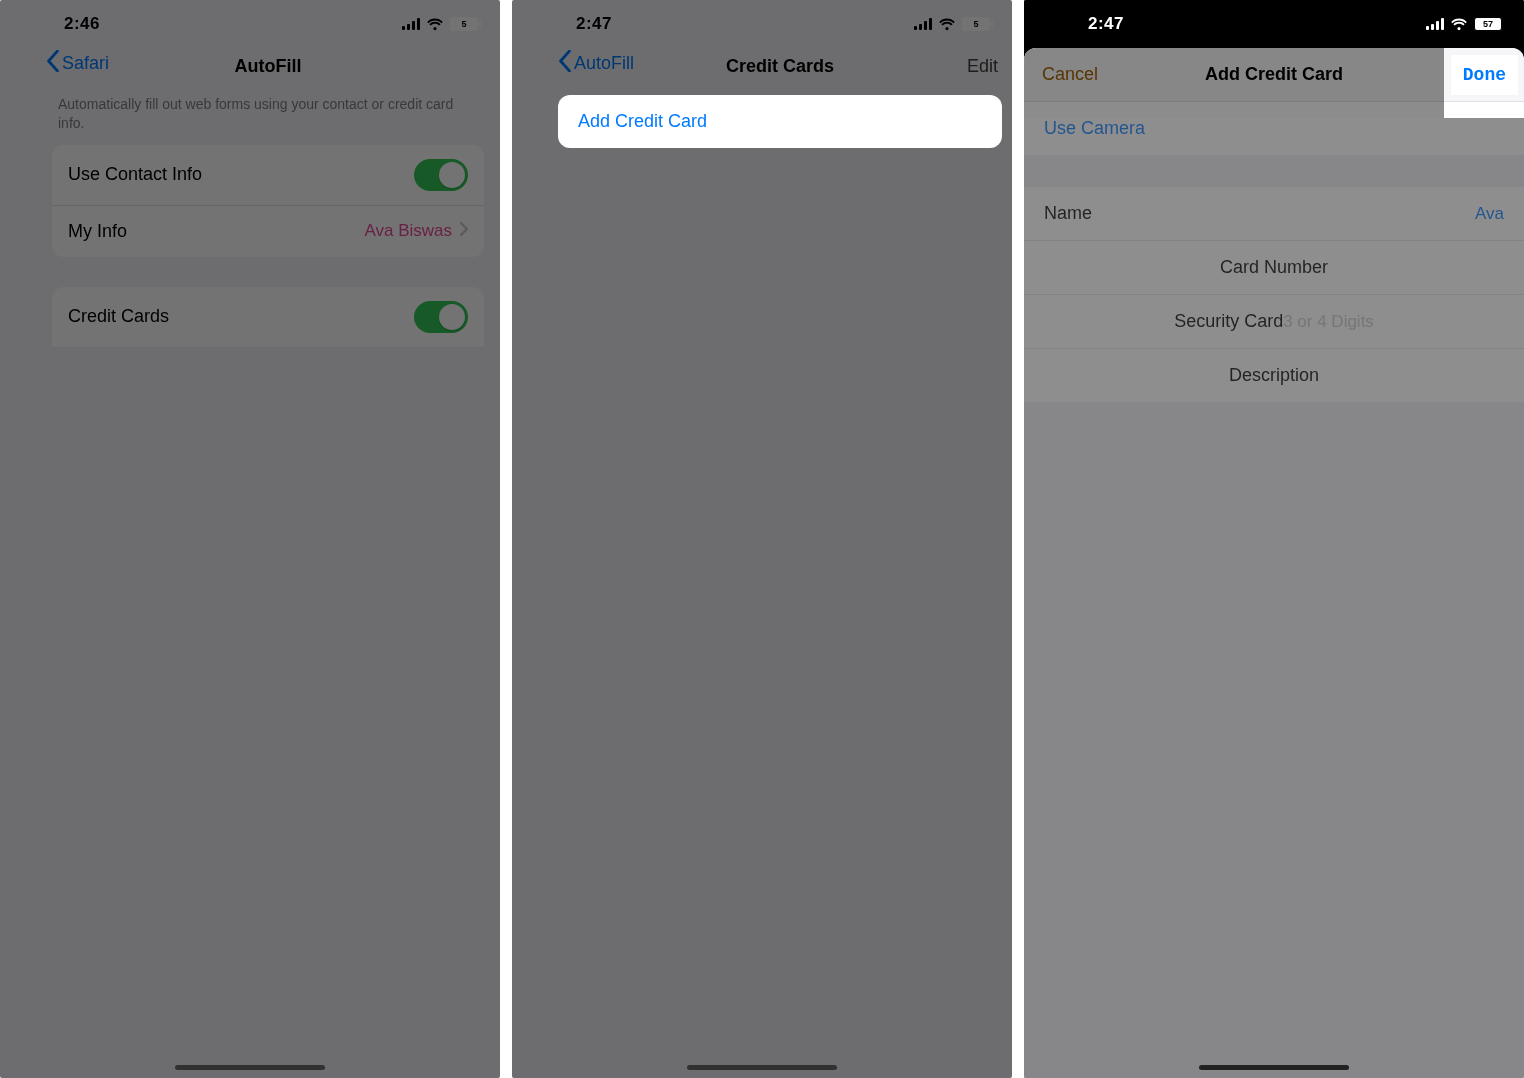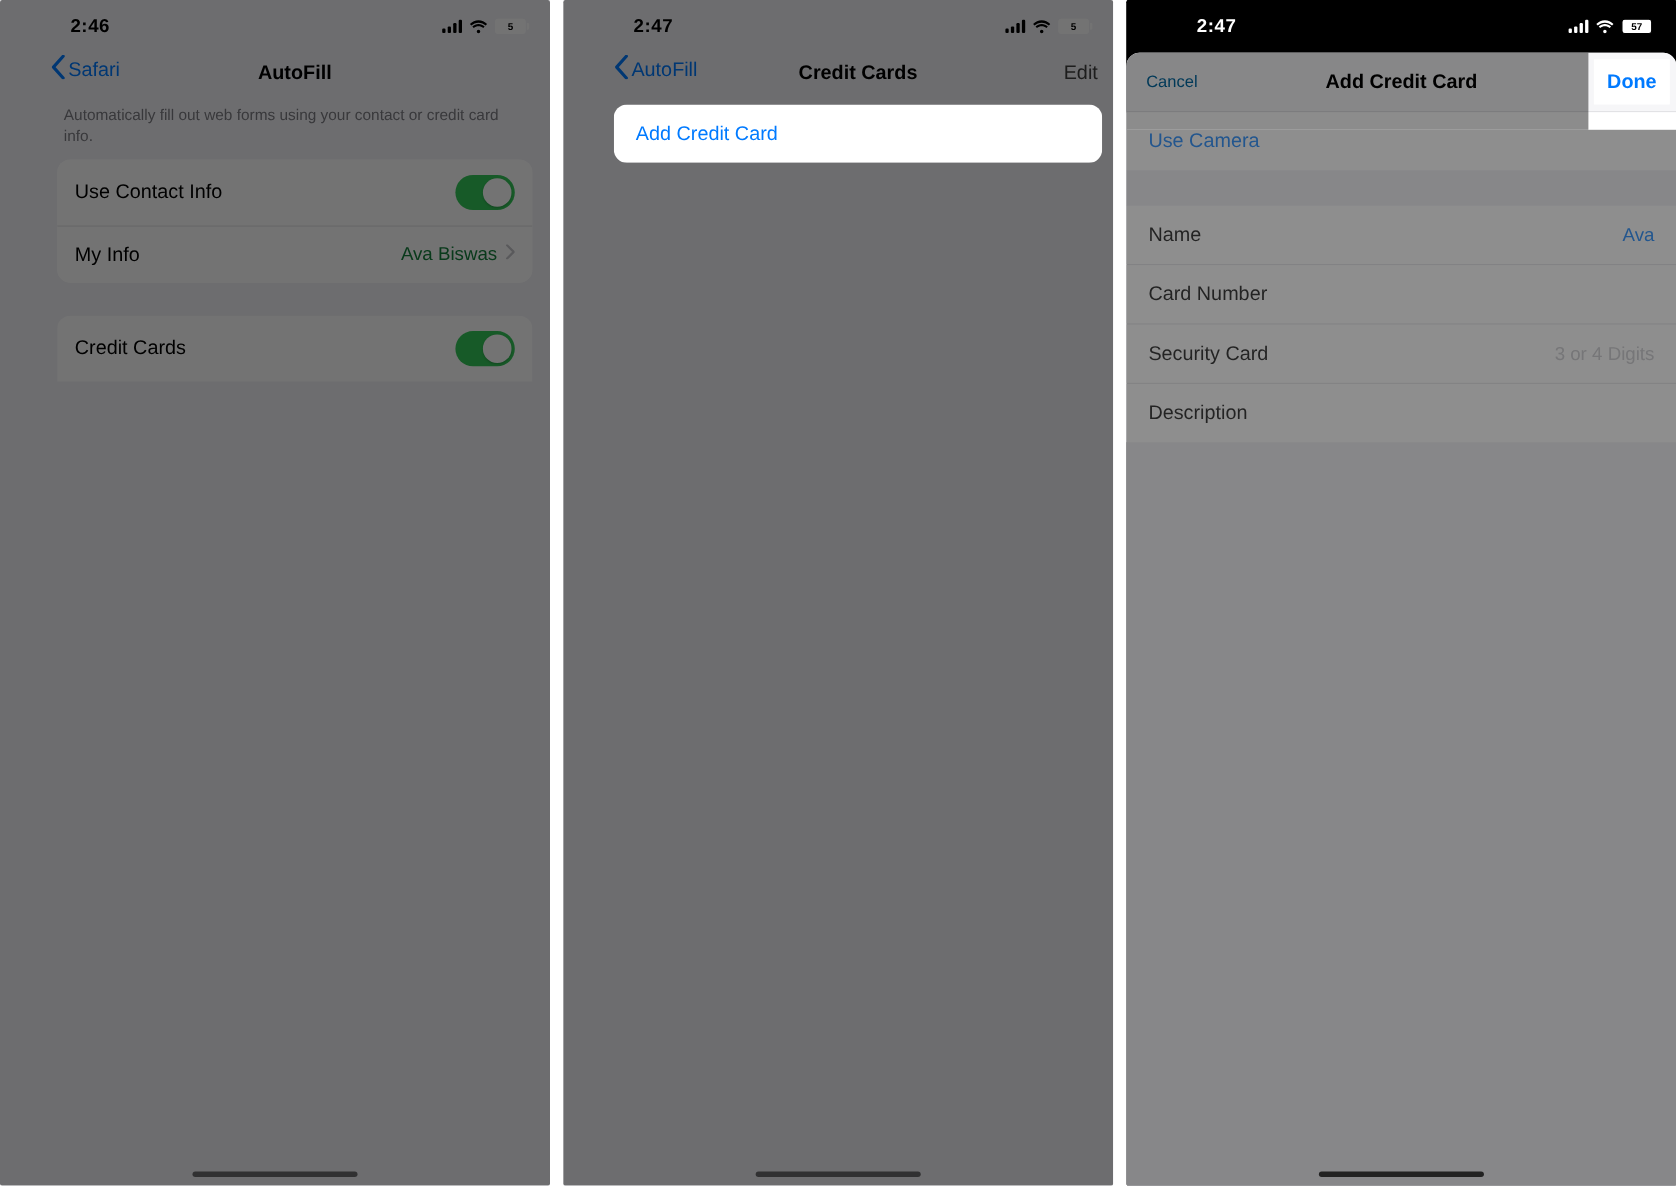--- a/index.html
+++ b/index.html
@@ -35,48 +35,48 @@
   .chev-l { display:inline-block; }
 
   
   .note { font-size:14px; color:#7d7d83; padding: 8px 22px 12px 22px; line-height:1.35; position:relative; z-index:40; }
 
   
   .group { margin: 0 16px 30px 16px; background:#fff; border-radius:12px; overflow:hidden; position:relative; z-index:40; }
   .row { display:flex; align-items:center; justify-content:space-between; padding: 14px 16px; font-size:18px; min-height:52px; background:#fff; }
   .row + .row { border-top:1px solid #e3e3e6; }
   .row .lbl { color:#000; }
-  .row .val { color:#15803d; font-size:17px; display:flex; align-items:center; gap:8px; }
+  .row .val { color:#ec4899; font-size:17px; display:flex; align-items:center; gap:8px; }
   .chev-r { color:#c5c5ca; }
 
   
   .tog { width:54px; height:32px; border-radius:16px; background:#34c759; position:relative; }
   .tog::after { content:""; position:absolute; right:3px; top:3px; width:26px; height:26px; background:#fff; border-radius:50%; box-shadow:0 1px 2px rgba(0,0,0,.2); }
 
   
   .highlight-row { position:relative; z-index:70; margin:0; border-radius:0; }
   .highlight-row .row { padding:16px 24px 16px 38px; }
 
   
   .p2-group { margin:8px 10px 0 10px; }
 
   
   .modal-backing { position:absolute; inset:0; background:#000; z-index:10; }
   .modal-sheet { position:absolute; left:0; right:0; top:48px; bottom:0; background:#f2f2f7; border-radius:12px 12px 0 0; z-index:60; display:flex; flex-direction:column; }
   .modal-nav { display:flex; align-items:center; justify-content:space-between; padding:16px 18px; border-bottom:1px solid #e0e0e3; position:relative; background:#f6f6f8; border-radius:12px 12px 0 0; }
   .modal-nav .title { position:absolute; left:0; right:0; text-align:center; font-size:18px; font-weight:600; pointer-events:none; }
-  .modal-nav .cancel { color:#0369a1; font-size:15px; }
+  .modal-nav .cancel { color:#a16207; font-size:18px; }
   .modal-nav .done-box { background:#fff; padding:10px 12px; margin:-10px -12px; }
-  .modal-nav .done-box span { color:#007aff; font-size:18px; font-weight:600; }
+  .modal-nav .done-box span { color:#007aff; font-size:18px; font-weight:600;font-family:Liberation Mono, monospace; }
   .sheet-body { background:#efeff4; flex:1; }
   .sheet-group { background:#fff; }
   .sheet-row { padding:16px 20px; font-size:18px; display:flex; align-items:center; justify-content:space-between; }
   .sheet-row.use { color:#007aff; }
   .sheet-sep { height:32px; background:#efeff4; }
-  .sheet-row + .sheet-row { border-top:1px solid #e3e3e6; }
+  .sheet-row + .sheet-row { border-top:1px solid #e3e3e6;justify-content:center; }
   .sheet-row .lbl { color:#000; }
   .sheet-row .val { color:#c5c5ca; font-size:17px; }
   .sheet-row .val.blue { color:#007aff; }
 
   .sheet-darken { position:absolute; left:0; right:0; top:118px; bottom:0; background:rgba(60,60,60,0.58); z-index:80; pointer-events:none; }
   .sheet-dark-top { position:absolute; left:0; right:0; top:0; height:60px; background:rgba(0,0,0,0.55); z-index:55; pointer-events:none; }
   .sheet-dim-nav { position:absolute; left:0; right:0; top:48px; height:70px; pointer-events:none; z-index:75; }
   .sheet-dim-nav .half { position:absolute; left:0; top:0; bottom:0; right:80px; background:rgba(0,0,0,0.45); border-radius:12px 0 0 0; }
 
   

